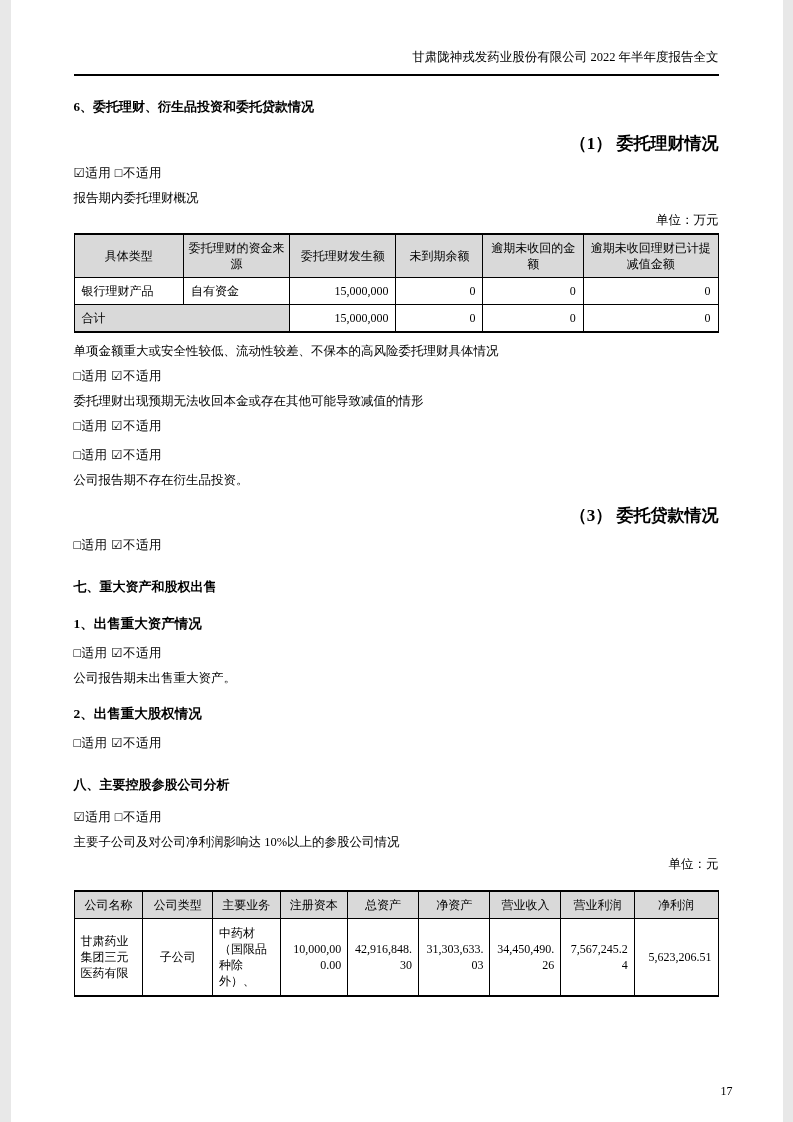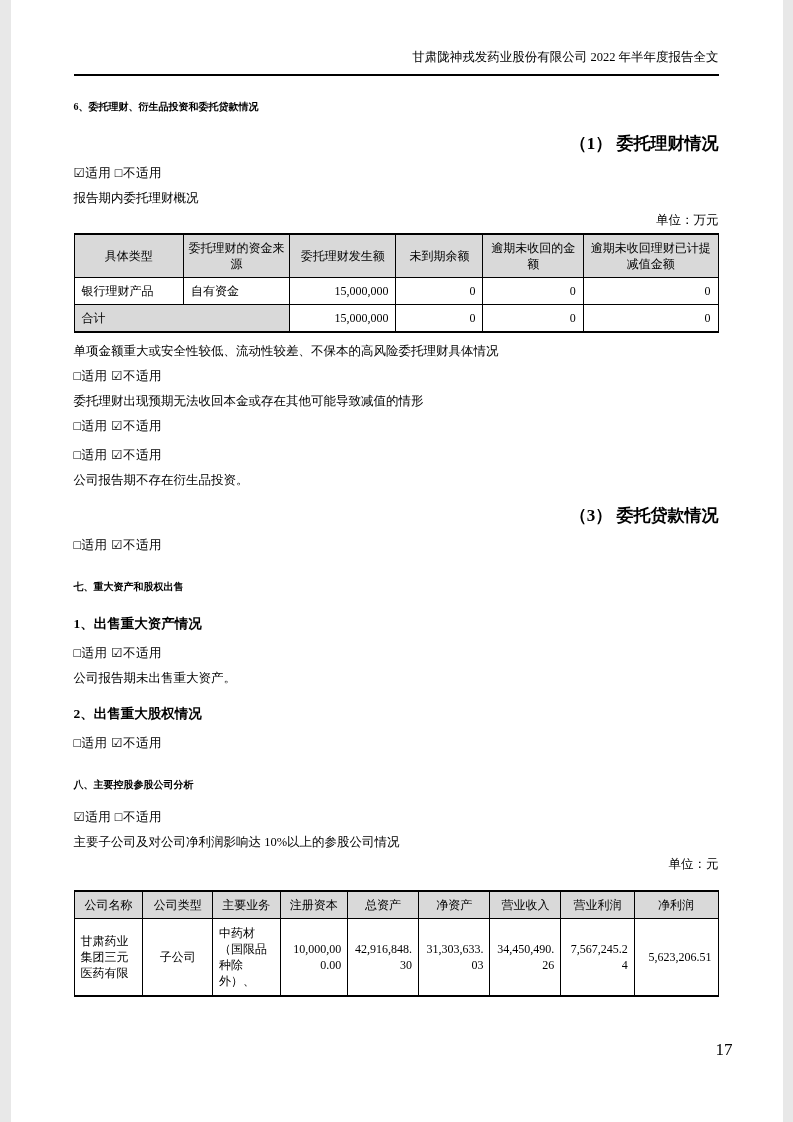--- a/index.html
+++ b/index.html
@@ -8,21 +8,21 @@
     width:772px; height:1122px; margin:0 auto; background:#ffffff;
     font-family:"Liberation Serif","DejaVu Serif",serif;
     color:#000; position:relative;
     padding:50px 64px 0 63px;
     overflow:hidden;
   }
   .doc-header {
     text-align:right; font-size:12.5px; line-height:15px;
     padding-bottom:9px; border-bottom:2px solid #000;
   }
-  h2.sec { font-size:10px; line-height:21px; font-weight:bold; margin:20px 0 0; }
+  h2.sec { font-size:13px; line-height:21px; font-weight:bold; margin:20px 0 0; }
   h2.sec.big { margin-top:22px; }
   h3.sub { font-size:17px; line-height:18px; font-weight:bold; margin:18px 0 0 12px;text-align:right; }
   h3.subnum { font-size:13.5px; line-height:18px; font-weight:bold; margin:18px 0 0; }
   p.line { font-size:12.5px; line-height:17px; margin:8px 0 0; }
   p.check { font-size:12.5px; line-height:17px; margin:12px 0 0; letter-spacing:0.5px; }
   p.check.first { margin-top:12px; }
   .unit-line { text-align:right; font-size:12.5px; line-height:15px; margin:6px 0 0; }
   table {
     width:100%; border-collapse:collapse; table-layout:fixed;
     font-size:12px; margin-top:5px;
@@ -35,22 +35,22 @@
     vertical-align:middle; padding:5px 3px; line-height:16px;
   }
   td { vertical-align:middle; padding:5px 7px; line-height:16px; }
   td.txt { text-align:left; }
   td.ctr { text-align:center; }
   td.num { text-align:right; word-break:break-all; }
   td.numl { text-align:right; word-break:break-all; }
   td.total-label { background:#d9d9d9; text-align:left; }
   .t2 td { padding:6px 6px; }
   .page-num {
-    position:absolute; top:1040px; right:50px;
-    font-size:17px; font-family:"Liberation Serif","DejaVu Serif",serif;
+    position:absolute; top:1084px; right:50px;
+    font-size:12px; font-family:"Liberation Serif","DejaVu Serif",serif;
   }
 </style>
 </head>
 <body>
 
 <div class="page">
 
   <div class="doc-header">
     <span>甘肃陇神戎发药业股份有限公司 2022 年半年度报告全文</span>
   </div>

